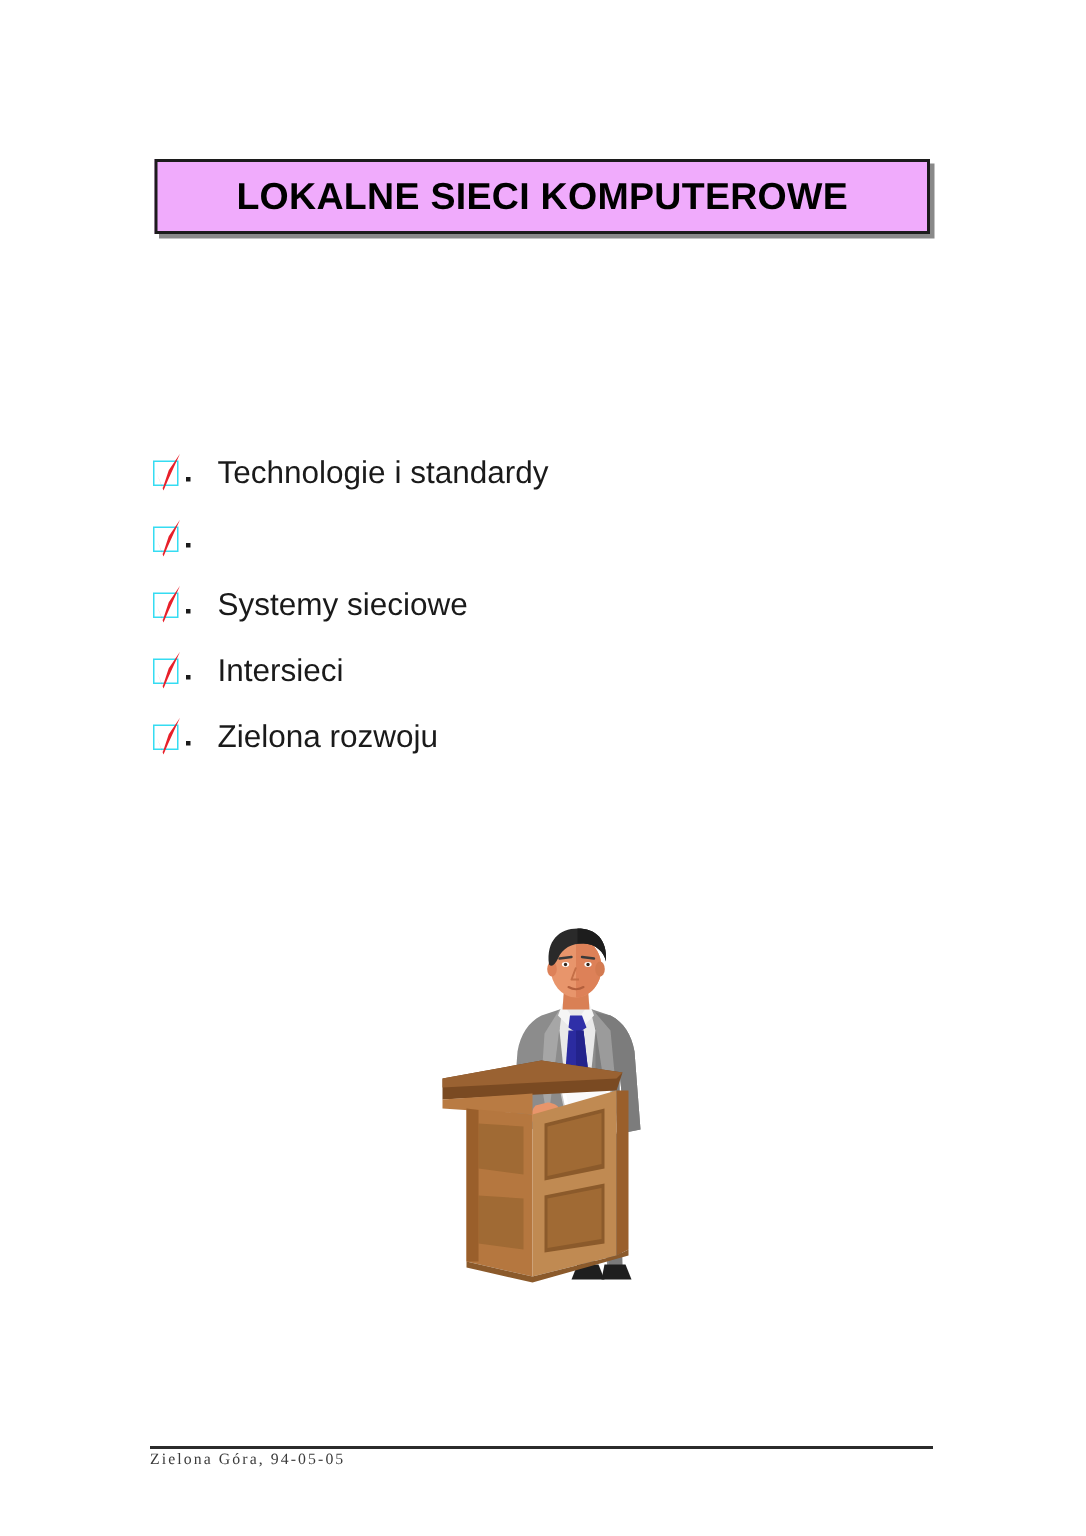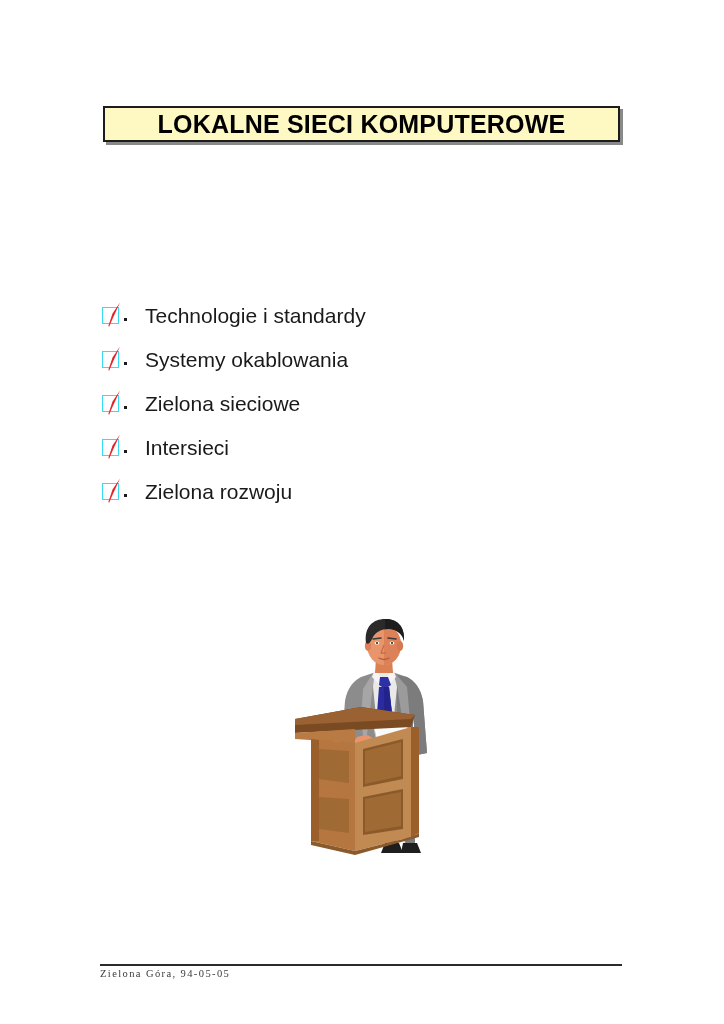--- a/index.html
+++ b/index.html
@@ -15,22 +15,22 @@
     font-family: "Liberation Sans", sans-serif;
     -webkit-font-smoothing: antialiased;
   }
 
   
   #title-box {
     position: absolute;
     left: 103px;
     top: 106px;
     width: 517px;
-    height: 36px;
-    background: #fef9c3;
+    height: 50px;
+    background: #f0abfc;
     border: 2px solid #1c1c1c;
     box-sizing: border-box;
     box-shadow: 3px 3px 0 rgba(40,40,40,0.55);
     display: flex;
     align-items: center;
     justify-content: center;
   }
   #title-text {
     font-size: 25px;
     font-weight: bold;
@@ -147,32 +147,31 @@
   </div>
 
   <div class="list-item">
     <span class="bullet-wrap">
       <span class="bullet-box"></span>
       <svg class="bullet-check" viewBox="0 0 26 30">
         <path d="M4.5 14.5 L8.5 24.5 L12.5 12.5 L20 1.5 L12.0 19.0 L9.0 26.0 Z" fill="#E8202A"></path>
       </svg>
       <span class="bullet-dot"></span>
     </span>
-    <span class="item-label">Systemy okablowania</span>
-  </div>
-
-  <div class="list-item">
-    <span class="bullet-wrap">
-      <span class="bullet-box"></span>
-      <svg class="bullet-check" viewBox="0 0 26 30">
-        <path d="M4.5 14.5 L8.5 24.5 L12.5 12.5 L20 1.5 L12.0 19.0 L9.0 26.0 Z" fill="#E8202A"></path>
-      </svg>
-      <span class="bullet-dot"></span>
-    </span>
-    <span class="item-label">Zielona sieciowe</span>
+  </div>
+
+  <div class="list-item">
+    <span class="bullet-wrap">
+      <span class="bullet-box"></span>
+      <svg class="bullet-check" viewBox="0 0 26 30">
+        <path d="M4.5 14.5 L8.5 24.5 L12.5 12.5 L20 1.5 L12.0 19.0 L9.0 26.0 Z" fill="#E8202A"></path>
+      </svg>
+      <span class="bullet-dot"></span>
+    </span>
+    <span class="item-label">Systemy sieciowe</span>
   </div>
 
   <div class="list-item">
     <span class="bullet-wrap">
       <span class="bullet-box"></span>
       <svg class="bullet-check" viewBox="0 0 26 30">
         <path d="M4.5 14.5 L8.5 24.5 L12.5 12.5 L20 1.5 L12.0 19.0 L9.0 26.0 Z" fill="#E8202A"></path>
       </svg>
       <span class="bullet-dot"></span>
     </span>

